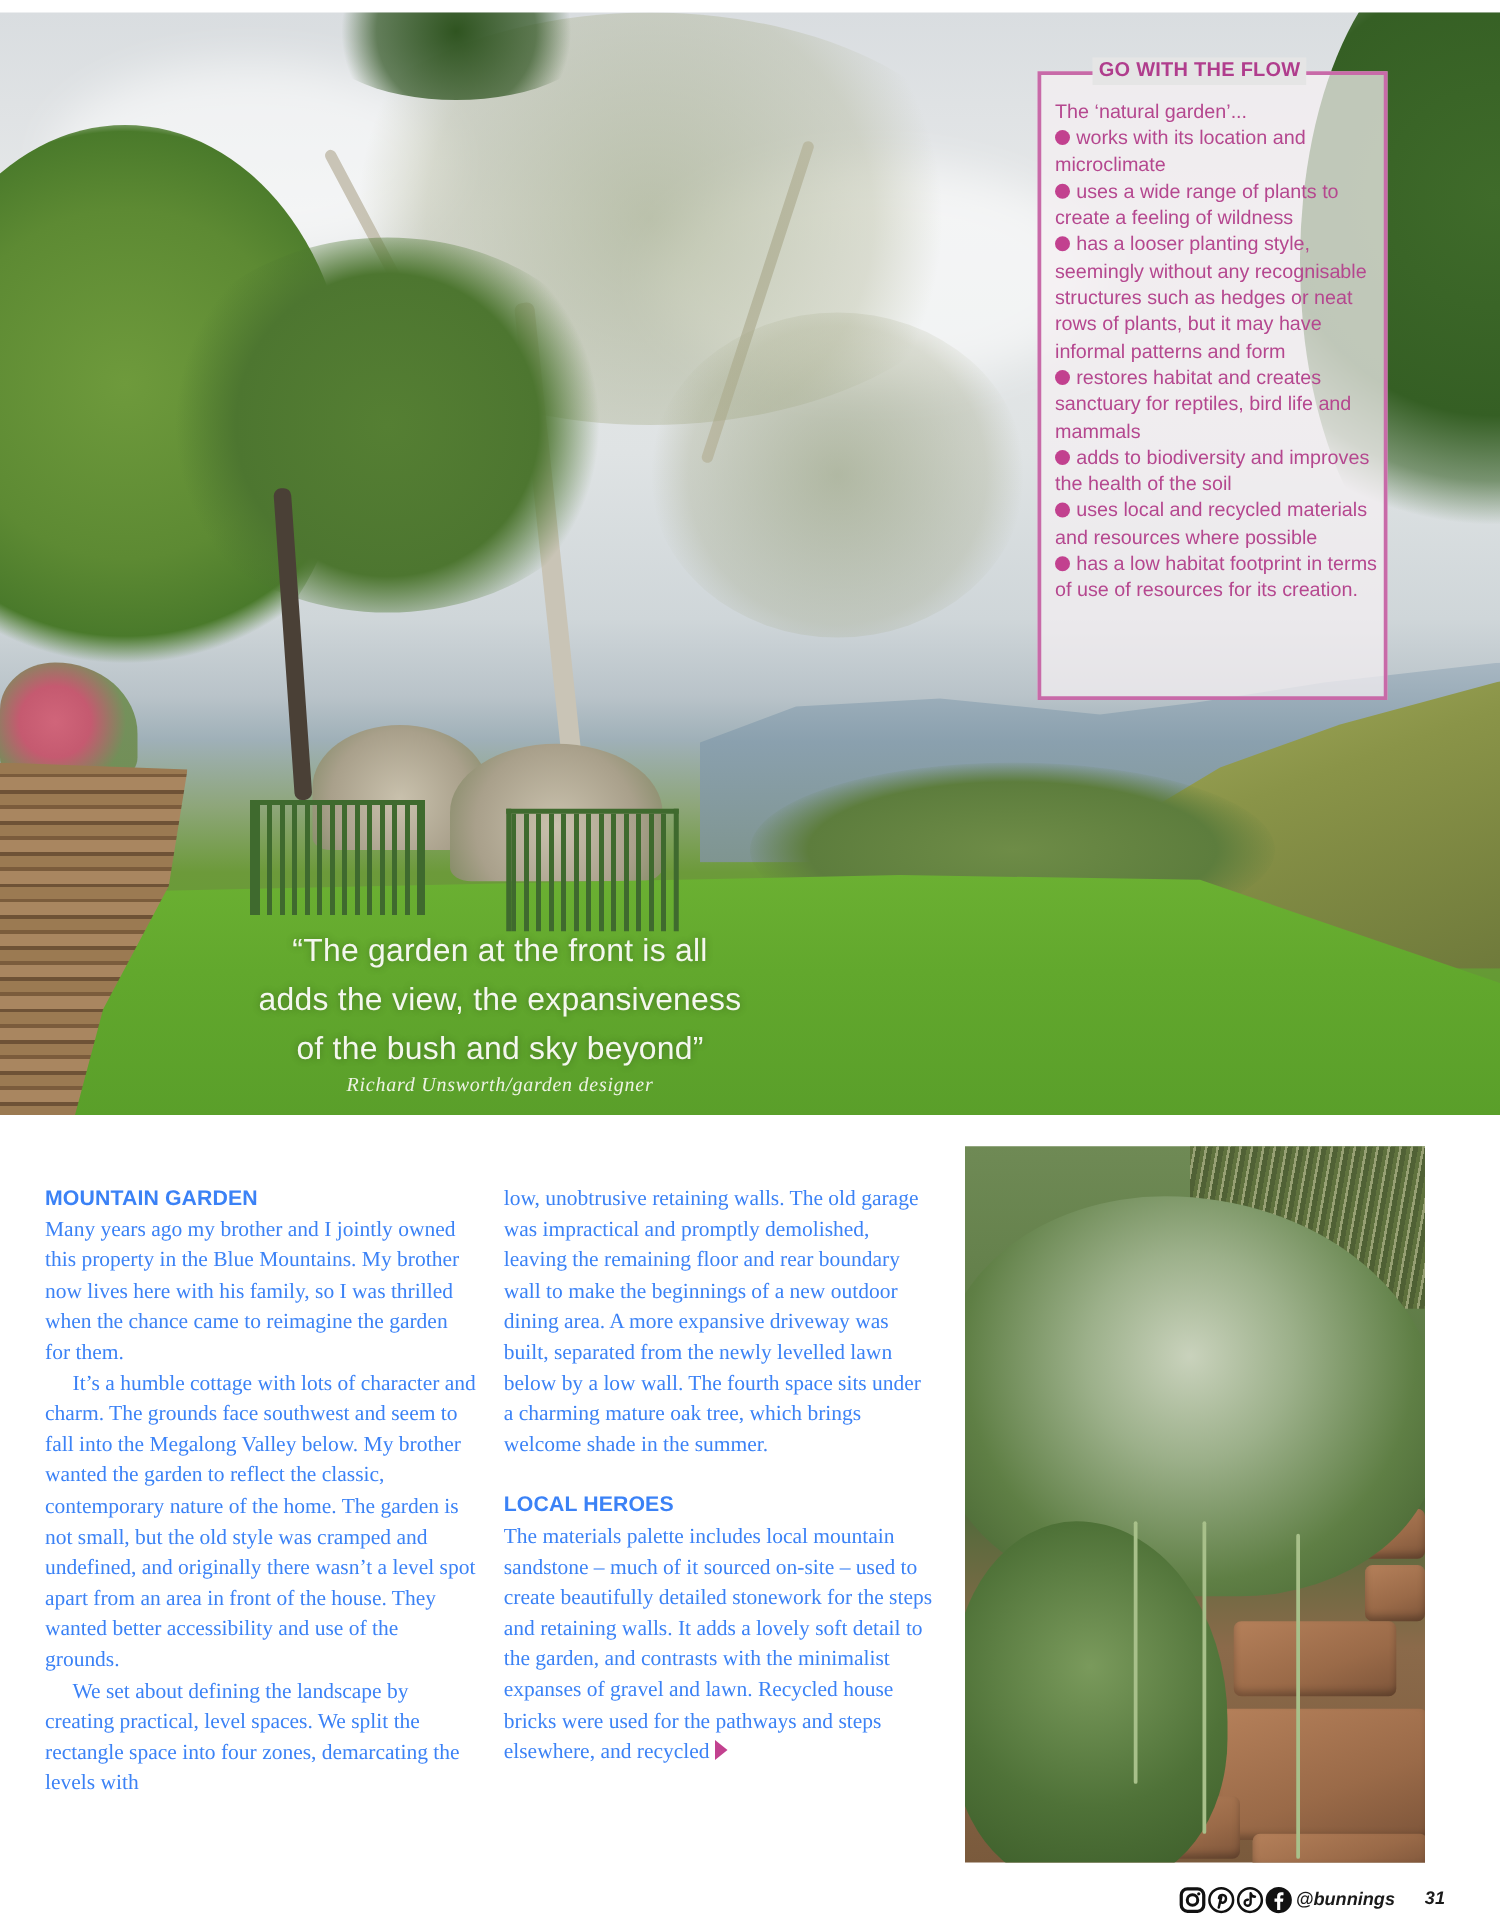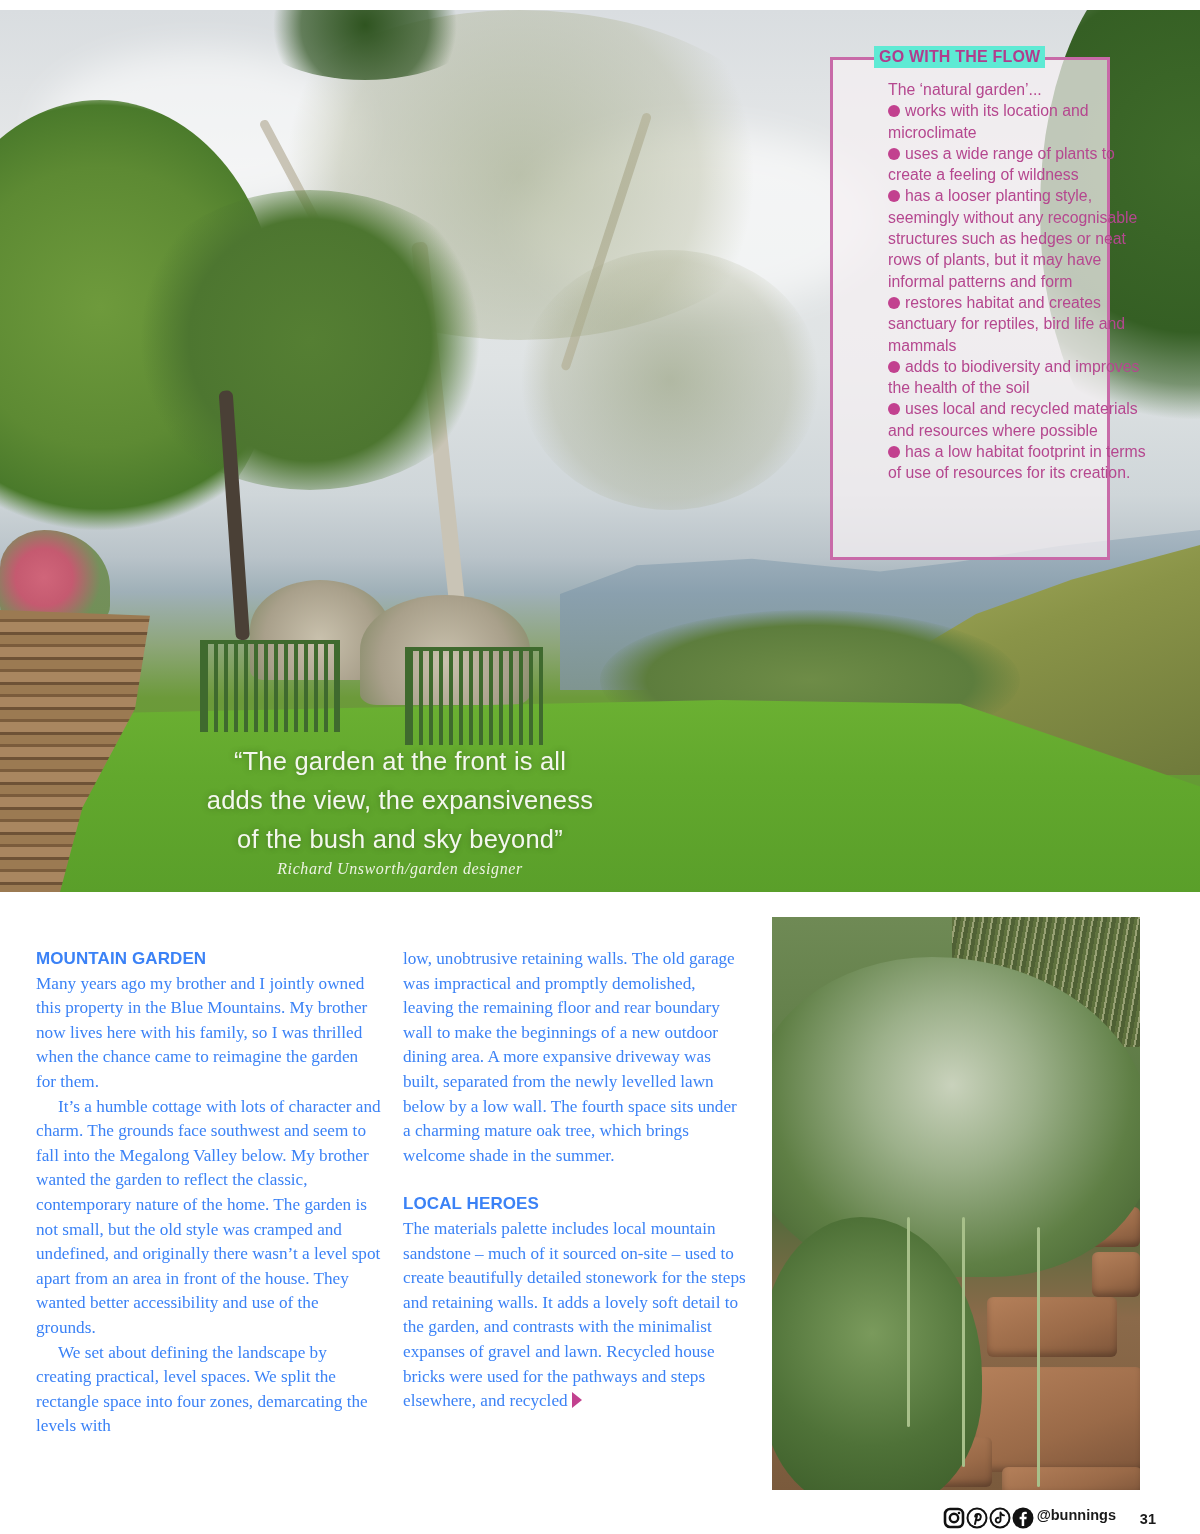--- a/index.html
+++ b/index.html
@@ -49,25 +49,25 @@
     color: #eef3e4; font-family: "Liberation Serif", "DejaVu Serif", serif; font-style: italic; font-size: 16px; letter-spacing: 0.6px;
   }
 
   
   .flow-box {
     position: absolute; left: 830px; top: 57px; width: 280px; height: 503px;
     border: 3px solid #c86aa8; background: rgba(245,240,242,0.72);
   }
   .flow-title {
     position: absolute; left: 874px; top: 46px; padding: 0 5px; height: 22px;
-    background: #5eead4; color: #b03d8d; font-weight: bold; font-size: 16px; line-height: 22px; letter-spacing: 0.2px;
+    background: #e5e5e5; color: #b03d8d; font-weight: bold; font-size: 16px; line-height: 22px; letter-spacing: 0.2px;
   }
   .flow-body {
     position: absolute; left: 844px; top: 79px; width: 262px;
-    color: #b5478f; font-size: 15.8px; line-height: 21.3px; margin-left: 44px;
+    color: #b5478f; font-size: 15.8px; line-height: 21.3px;
   }
   .flow-body .bullet { display: inline-block; width: 12px; height: 12px; border-radius: 50%; background: #c2418f; margin-right: 5px; vertical-align: -1px; }
 
   
   .col { position: absolute; top: 947px; font-size: 17.2px; line-height: 24.6px; color: #3b82f6; }
   .col1 { left: 36px; width: 345px; }
   .col2 { left: 403px; width: 345px; }
   .col h3 { font-size: 17px; font-weight: bold; line-height: 24.6px; letter-spacing: 0.1px; }
   .col p { margin: 0; font-family: Liberation Serif, serif; }
   .col p.indent { text-indent: 22px; }
@@ -78,21 +78,21 @@
   .side-photo {
     position: absolute; left: 772px; top: 917px; width: 368px; height: 573px; overflow: hidden;
     background: linear-gradient(180deg, #6f8a55 0%, #5d7a45 30%, #4f6a3a 50%, #8b6a4a 70%, #7a5a3c 100%);
   }
   .side-photo .grass-bg { position: absolute; left: 180px; top: 0; width: 188px; height: 130px; background: repeating-linear-gradient(100deg, #5d6e3a 0 3px, #9fa57a 3px 5px, #4b5a30 5px 9px); opacity: 0.85; }
   .side-photo .rosemary { position: absolute; border-radius: 45% 55% 40% 40%; background: radial-gradient(circle at 50% 40%, #c9d2bc 0%, #9cb08a 30%, #5f7f45 65%, #3f5c2c 100%); }
   .side-photo .stone { position: absolute; background: linear-gradient(160deg, #b5805a 0%, #9a6a48 60%, #7d553a 100%); border-radius: 6px; box-shadow: inset 0 -4px 6px rgba(0,0,0,0.25); }
   .side-photo .strand { position: absolute; width: 3px; background: #a8c08a; border-radius: 2px; }
 
   
-  .footer { position: absolute; right: 84px; top: 1507px; height: 26px; display: flex; gap: 1px; }
+  .footer { position: absolute; right: 84px; top: 1507px; height: 26px; display: flex; align-items: center; gap: 1px; font-style: italic; }
   .footer .icon { width: 22px; height: 22px; display: inline-flex; align-items: center; justify-content: center; }
   .footer .handle { font-size: 14.5px; font-weight: bold; color: #1a1a1a; margin-left: 2px; }
   .footer .page-num { position: absolute; right: -40px; top: 4px; font-size: 14.5px; font-weight: bold; color: #1a1a1a; }
 </style>
 </head>
 <body>
 
 <div class="hero">
   <div class="sky-cloud" style="left:40px;top:40px;width:320px;height:160px;"></div>
   <div class="sky-cloud" style="left:520px;top:120px;width:360px;height:180px;"></div>

